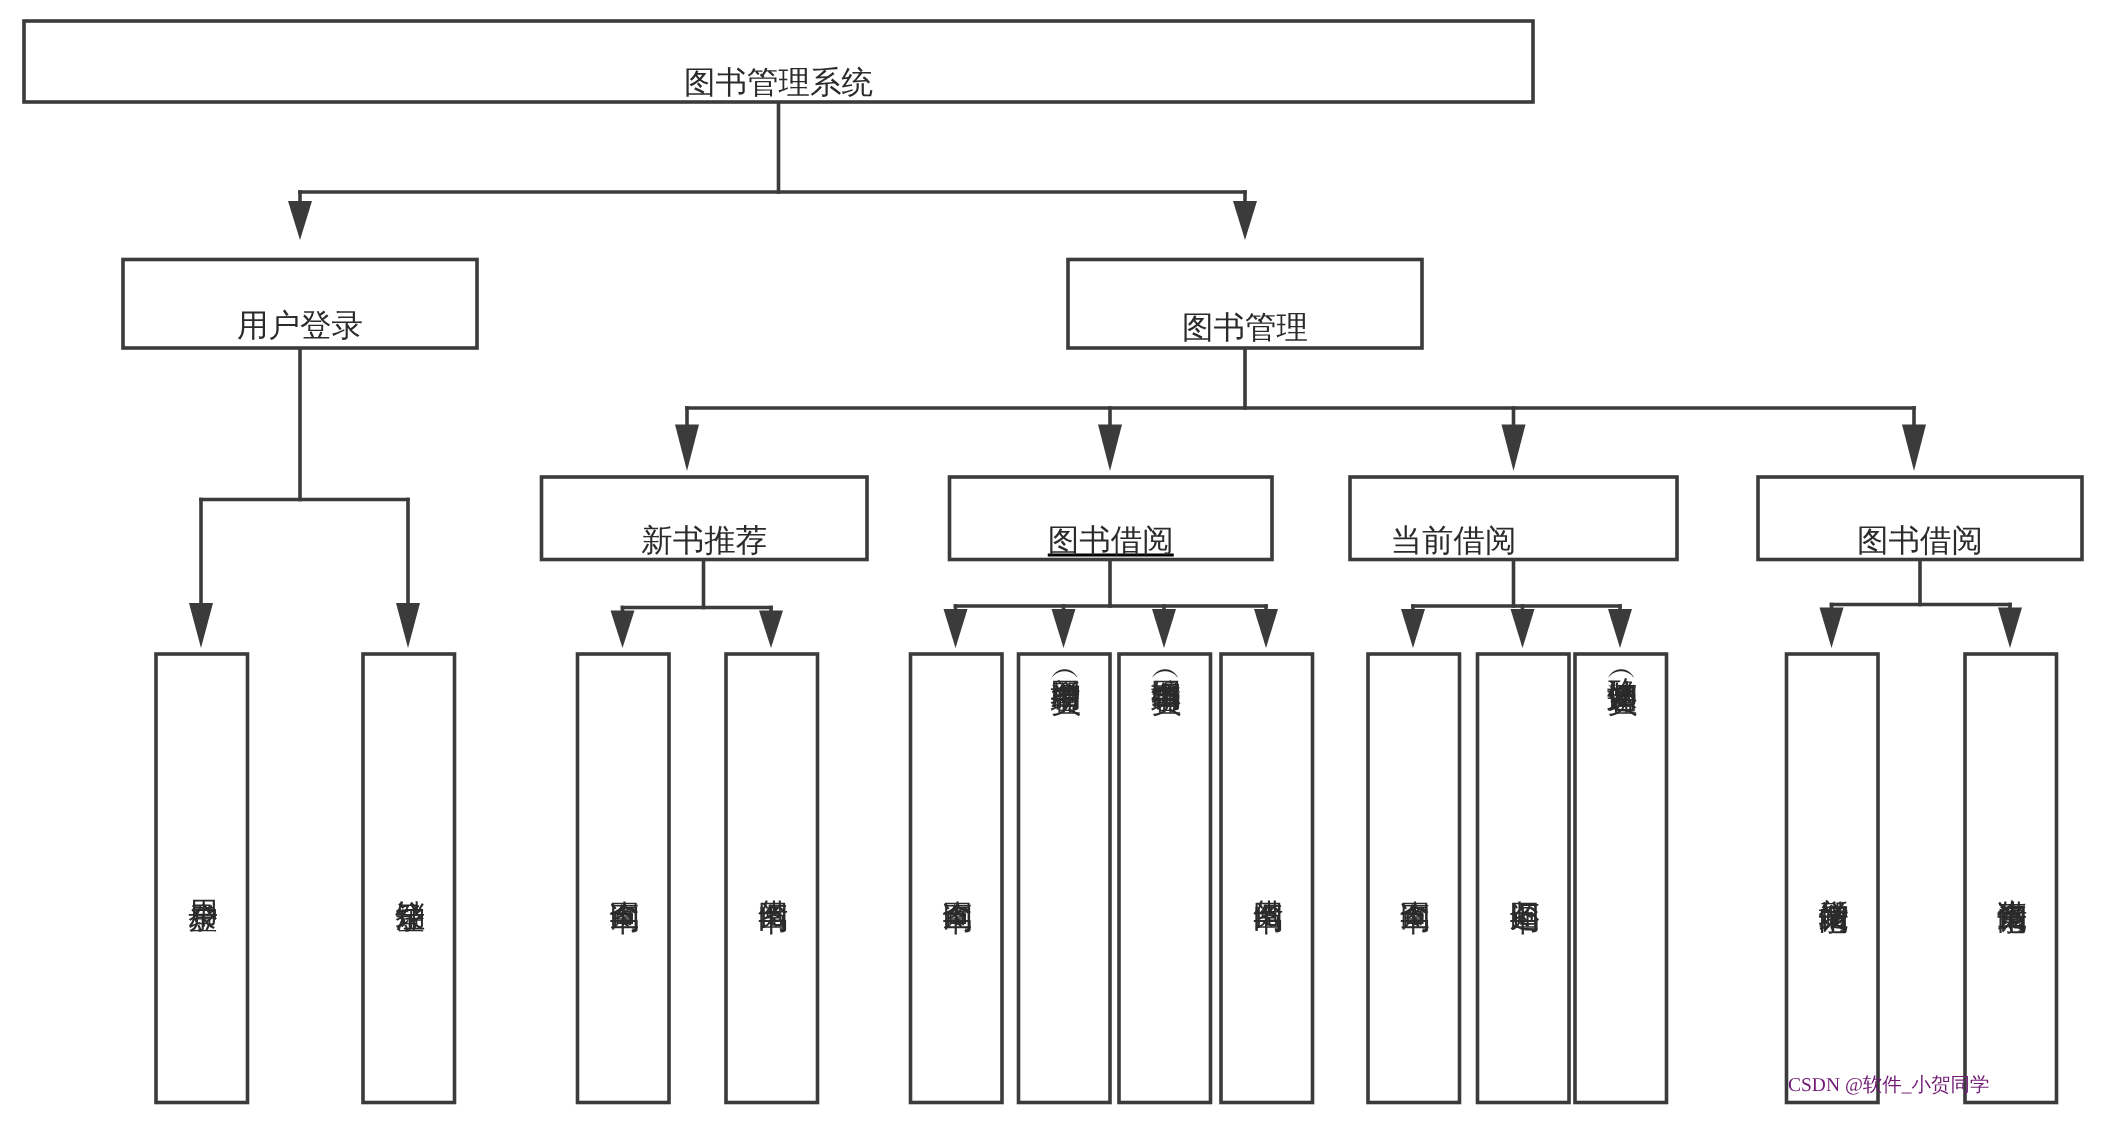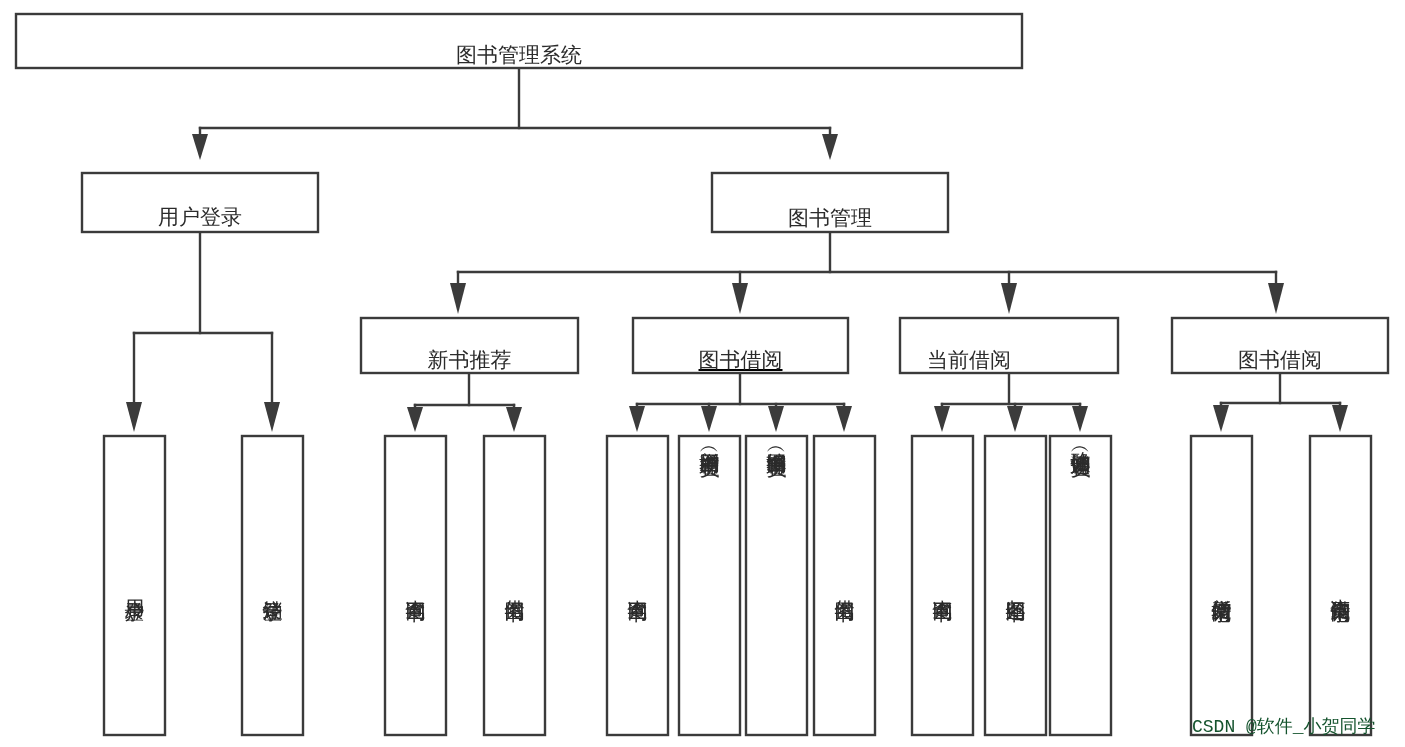--- a/index.html
+++ b/index.html
@@ -71,23 +71,23 @@
     font-family: "Liberation Sans", "DejaVu Sans", sans-serif;
     font-size: 21px;
     color: #2b2b2b;
     white-space: nowrap;
     margin-top: 28px;
   }
   .watermark {
     position: absolute;
     left: 1192px;
     top: 714px;
-    font-family: Liberation Mono, monospace;
-    font-size: 18px;
-    color: #14532d;
+    font-family: Liberation Serif, serif;
+    font-size: 13px;
+    color: #701a75;
     white-space: nowrap;
     pointer-events: none;
   }
 </style>
 </head>
 <body>
 
 <div id="diagram-root">
 
   <svg class="diagram-canvas" viewBox="0 0 1405 747">

